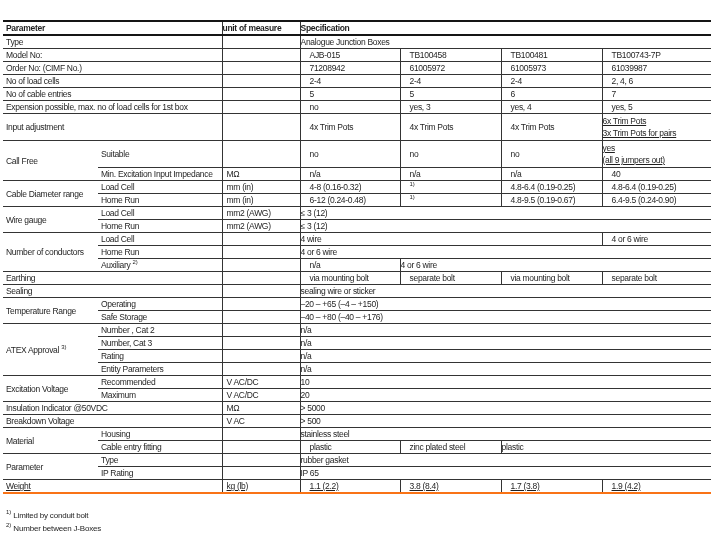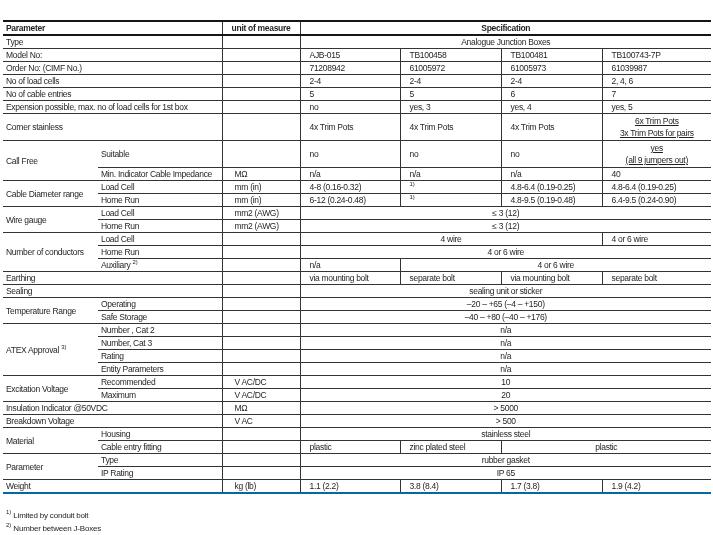--- a/index.html
+++ b/index.html
@@ -18,26 +18,26 @@
   }
   tr{height:13px;}
   tr.tall{height:27px;}
   td,th{
     border-bottom:1px solid #343434;
     padding:0;margin:0;vertical-align:middle;
     white-space:nowrap;overflow:hidden;
     font-weight:normal;text-align:left;
   }
   thead th{border-bottom:2px solid #151515;font-weight:bold;}
-  tbody tr:last-child td{border-bottom:2px solid #0369a1;}
+  tbody tr:last-child td{border-bottom:2px solid #f97316;text-decoration:underline;}
   .cg{padding-left:3px;}
   .cs1{padding-left:3px;}
-  .cu{border-left:1px solid #343434;border-right:1px solid #343434;padding-left:12px;}
+  .cu{border-left:1px solid #343434;border-right:1px solid #343434;padding-left:4px;}
   .cv{border-left:1px solid #343434;padding-left:9px;}
-  .ctr{text-align:center;padding-left:0;}
+  .ctr{text-align:left;padding-left:0;}
   sup{font-size:6px;line-height:0;letter-spacing:0;}
   .two div{line-height:12px;text-decoration:underline;}
   .footnotes{
     position:absolute;left:6px;top:492px;
     font:8px/13px "Liberation Sans","DejaVu Sans",sans-serif;
     letter-spacing:-0.2px;color:#242424;
   }
   .fn{height:13px;}
   .fn sup{margin-right:2px;}
 </style>
@@ -102,21 +102,21 @@
         </tr>
         <tr>
           <td colspan="2" class="cg">Expension possible, max. no of load cells for 1st box</td>
           <td class="cu"></td>
           <td class="cv">no</td>
           <td class="cv">yes, 3</td>
           <td class="cv">yes, 4</td>
           <td class="cv">yes, 5</td>
         </tr>
         <tr class="tall">
-          <td colspan="2" class="cg">Corner stainless</td>
+          <td colspan="2" class="cg">Input adjustment</td>
           <td class="cu"></td>
           <td class="cv">4x Trim Pots</td>
           <td class="cv">4x Trim Pots</td>
           <td class="cv">4x Trim Pots</td>
           <td class="cv ctr two">
             <div>6x Trim Pots</div>
             <div>3x Trim Pots for pairs</div>
           </td>
         </tr>
         <tr class="tall">
@@ -125,42 +125,42 @@
           <td class="cu"></td>
           <td class="cv">no</td>
           <td class="cv">no</td>
           <td class="cv">no</td>
           <td class="cv ctr two">
             <div>yes</div>
             <div>(all 9 jumpers out)</div>
           </td>
         </tr>
         <tr>
-          <td class="cs1">Min. Indicator Cable Impedance</td>
+          <td class="cs1">Min. Excitation Input Impedance</td>
           <td class="cu">MΩ</td>
           <td class="cv">n/a</td>
           <td class="cv">n/a</td>
           <td class="cv">n/a</td>
           <td class="cv">40</td>
         </tr>
         <tr>
           <td rowspan="2" class="cg">Cable Diameter range</td>
           <td class="cs1">Load Cell</td>
           <td class="cu">mm (in)</td>
           <td class="cv">4-8 (0.16-0.32)</td>
           <td class="cv"><sup>1)</sup></td>
           <td class="cv">4.8-6.4 (0.19-0.25)</td>
           <td class="cv">4.8-6.4 (0.19-0.25)</td>
         </tr>
         <tr>
           <td class="cs1">Home Run</td>
           <td class="cu">mm (in)</td>
           <td class="cv">6-12 (0.24-0.48)</td>
           <td class="cv"><sup>1)</sup></td>
-          <td class="cv">4.8-9.5 (0.19-0.48)</td>
+          <td class="cv">4.8-9.5 (0.19-0.67)</td>
           <td class="cv">6.4-9.5 (0.24-0.90)</td>
         </tr>
         <tr>
           <td rowspan="2" class="cg">Wire gauge</td>
           <td class="cs1">Load Cell</td>
           <td class="cu">mm2 (AWG)</td>
           <td colspan="4" class="cv ctr">≤ 3 (12)</td>
         </tr>
         <tr>
           <td class="cs1">Home Run</td>
@@ -189,21 +189,21 @@
           <td colspan="2" class="cg">Earthing</td>
           <td class="cu"></td>
           <td class="cv">via mounting bolt</td>
           <td class="cv">separate bolt</td>
           <td class="cv">via mounting bolt</td>
           <td class="cv">separate bolt</td>
         </tr>
         <tr>
           <td colspan="2" class="cg">Sealing</td>
           <td class="cu"></td>
-          <td colspan="4" class="cv ctr">sealing unit or sticker</td>
+          <td colspan="4" class="cv ctr">sealing wire or sticker</td>
         </tr>
         <tr>
           <td rowspan="2" class="cg">Temperature Range</td>
           <td class="cs1">Operating</td>
           <td class="cu"></td>
           <td colspan="4" class="cv ctr">–20 – +65 (–4 – +150)</td>
         </tr>
         <tr>
           <td class="cs1">Safe Storage</td>
           <td class="cu"></td>

